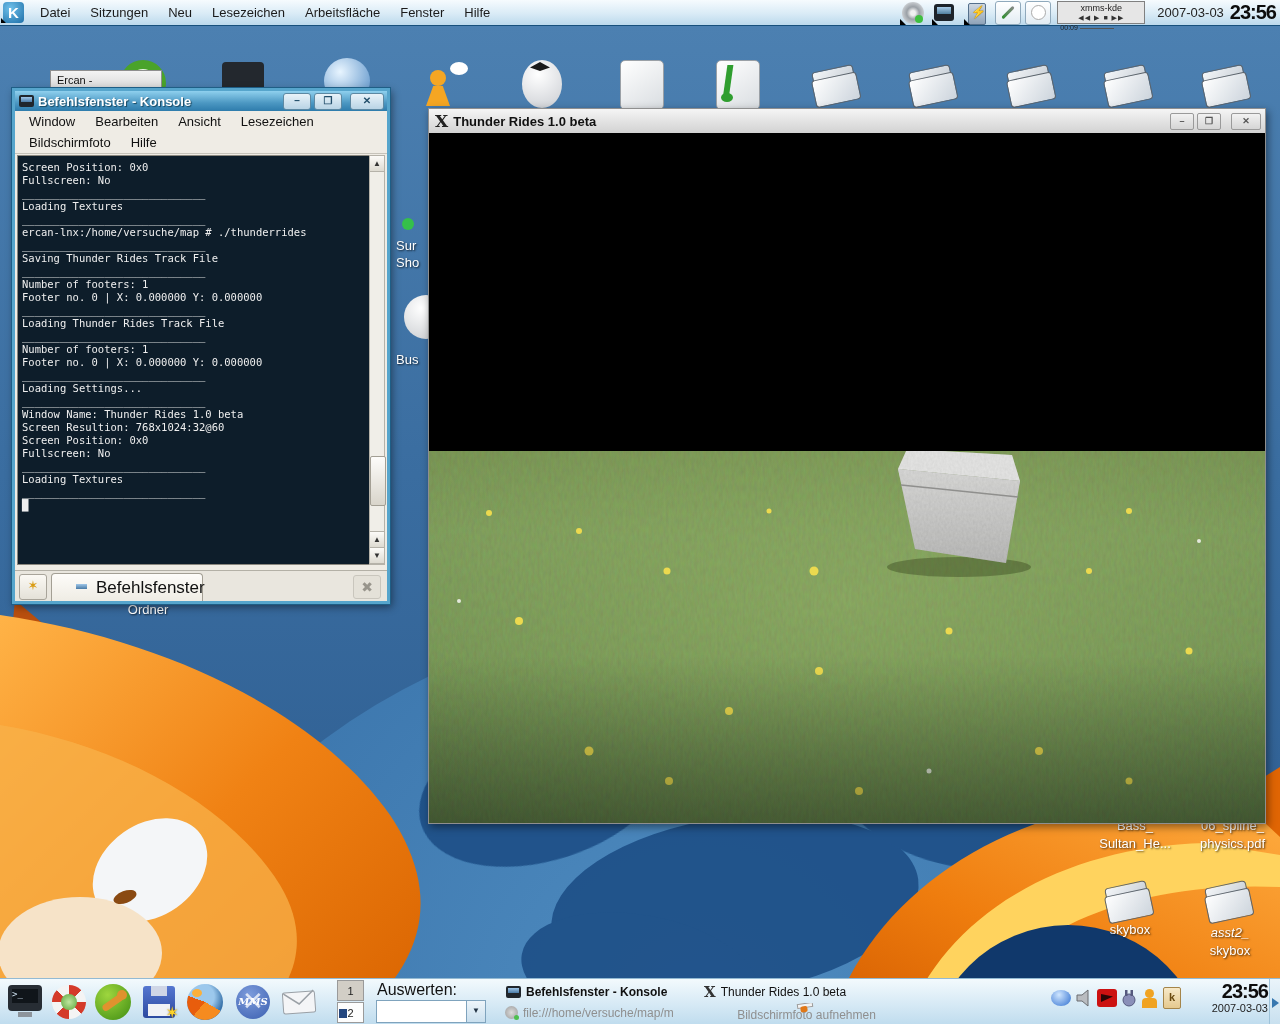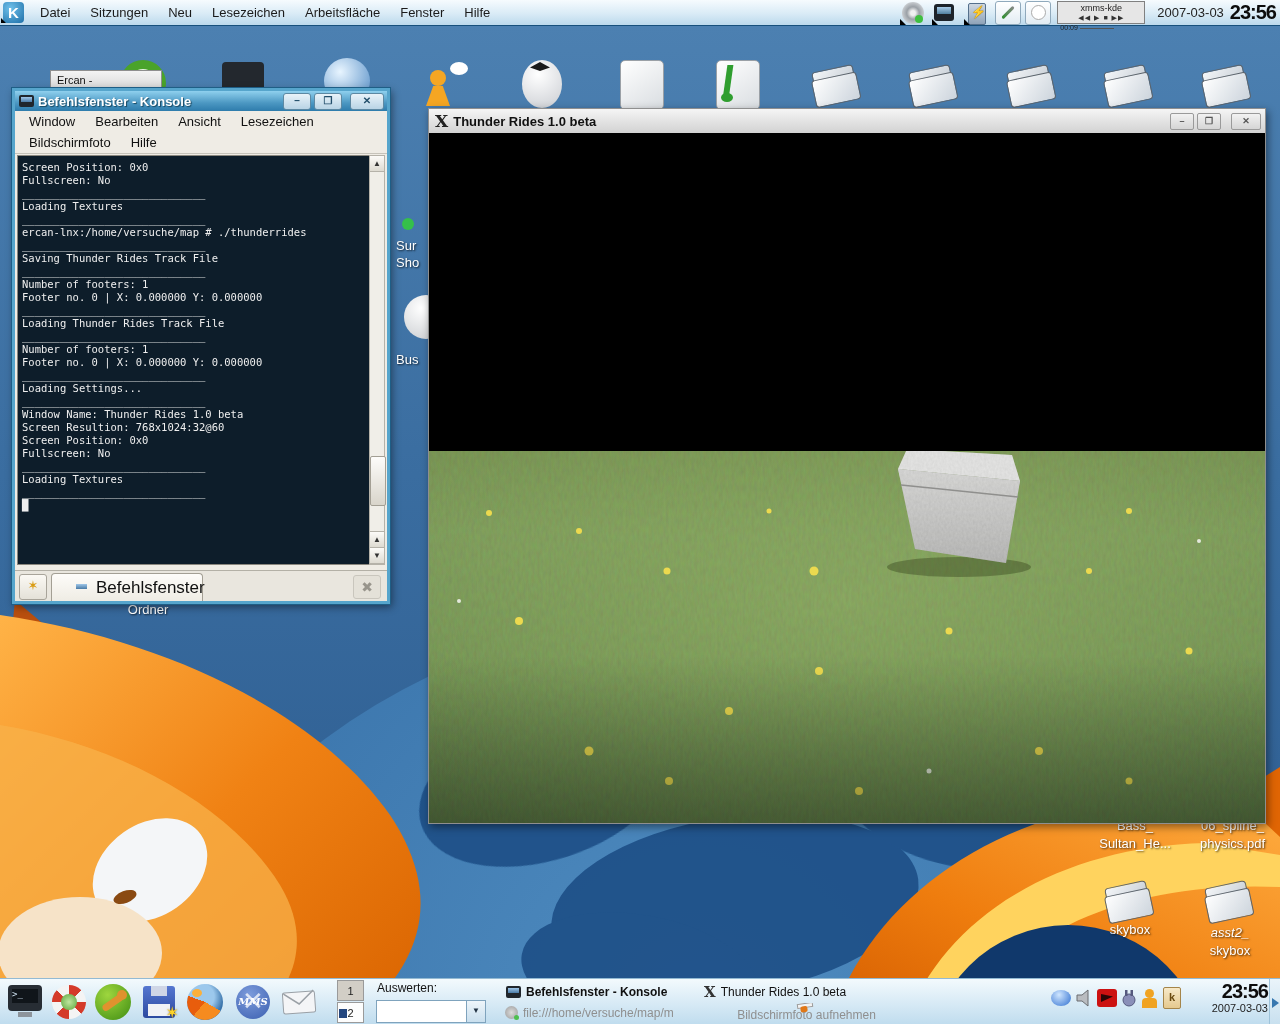--- a/index.html
+++ b/index.html
@@ -80,21 +80,21 @@
   #sky{position:absolute;left:0;top:24px;width:836px;height:318px;background:#000;}
   
   #bottom-panel{left:0;top:978px;width:1280px;height:46px;z-index:50;
     background:linear-gradient(#f3fafd,#d9ebf6 50%,#bfdcee);border-top:1px solid #93bad3;}
   .launcher{position:absolute;top:4px;width:38px;height:38px;}
   #pager{position:absolute;left:337px;top:1px;width:27px;height:44px;font-size:11px;color:#222;}
   .pcell{width:27px;height:21px;border:1px solid #9a9a9a;box-sizing:border-box;text-align:center;line-height:20px;position:relative;}
   #pcell1{background:#d2cec6;}
   #pcell2{background:#fdfdfd;margin-top:1px;}
   #pcell2 .miniwin{position:absolute;left:1px;top:6px;width:8px;height:9px;background:#24477f;}
-  #auswerten-label{position:absolute;left:377px;top:2px;font-size:12px;color:#111;}
+  #auswerten-label{position:absolute;left:377px;top:2px;font-size:16px;color:#111;}
   #auswerten-combo{position:absolute;left:376px;top:21px;width:108px;height:21px;background:#fff;
     border:1px solid #7fa3bd;display:flex;}
   #auswerten-combo .dd{margin-left:auto;width:18px;height:100%;background:linear-gradient(#eef5fa,#c9dfee);
     border-left:1px solid #7fa3bd;text-align:center;font-size:8px;line-height:20px;color:#234;}
   .task{position:absolute;height:19px;display:flex;align-items:center;font-size:12px;color:#111;white-space:nowrap;overflow:hidden;}
   .task.dim{color:#8f8f8f;}
   .task .lbl{margin-left:5px;}
   .task.active .lbl{font-weight:bold;}
   .xglyph{font-family:"DejaVu Serif",serif;font-weight:bold;font-size:15px;color:#333;}
   #tray{position:absolute;left:1048px;top:8px;display:flex;align-items:center;}

